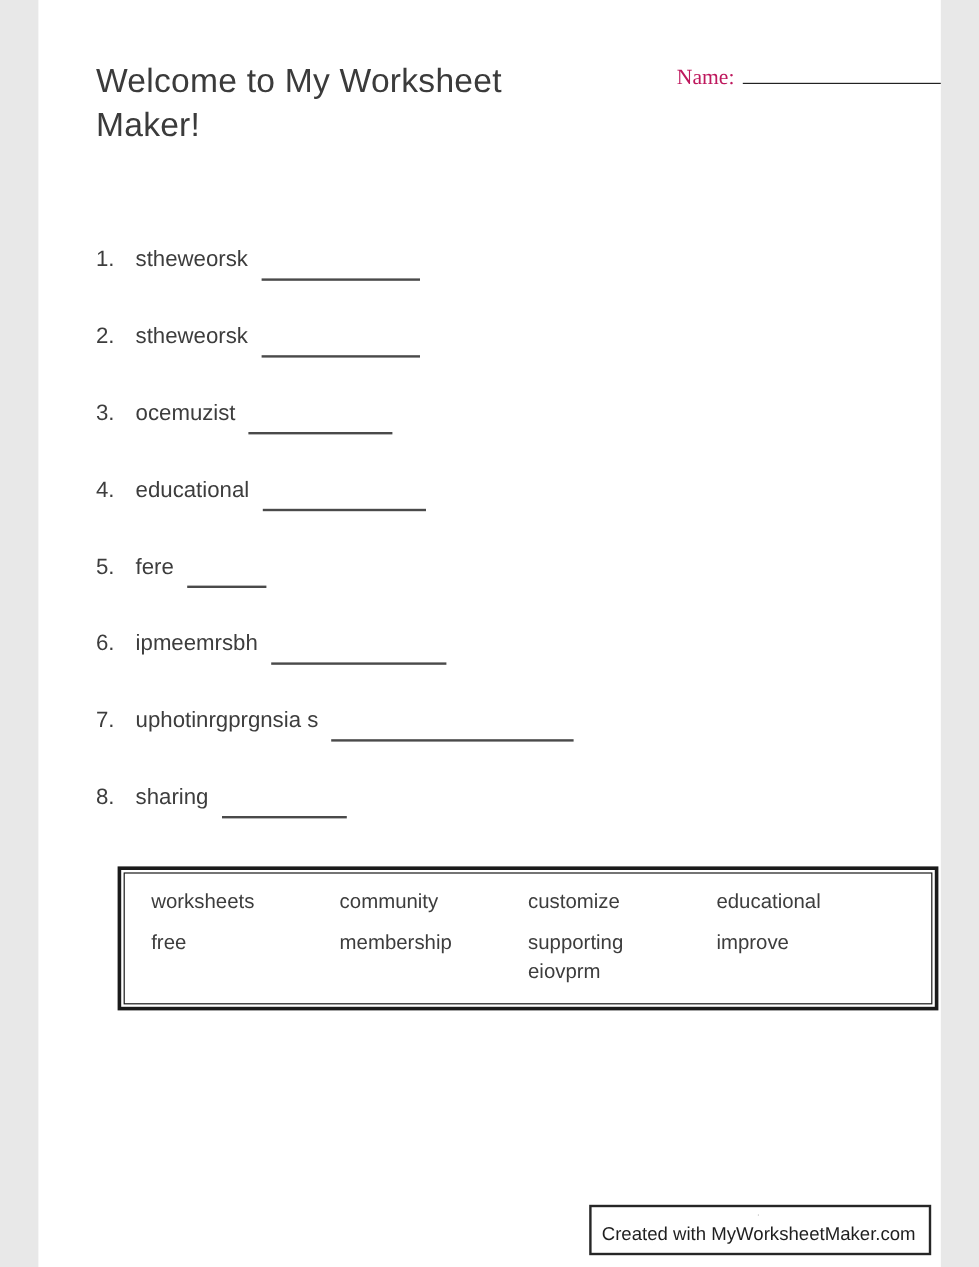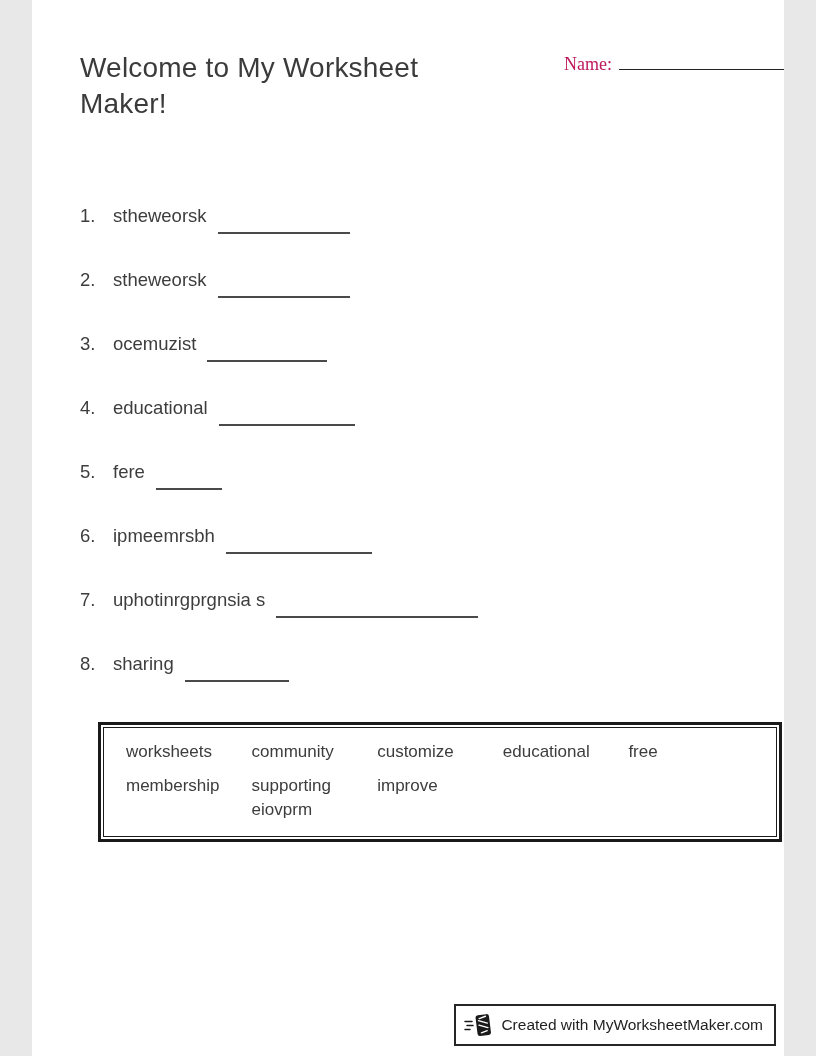--- a/index.html
+++ b/index.html
@@ -93,21 +93,21 @@
     padding: 2px;
     background: #ffffff;
   }
   .word-bank-inner {
     border: 1px solid #1a1a1a;
     width: 100%;
     height: 100%;
     min-height: 98px;
     padding: 12px 22px 14px 22px;
     display: grid;
-    grid-template-columns: repeat(5, 1fr);
+    grid-template-columns: repeat(4, 1fr);
     row-gap: 10px;
     align-items: start;
   }
   .wb-word {
     font-size: 17px;
     line-height: 24px;
     color: #3d3d3d;
     display: inline-block;
     max-width: 112px;
   }
@@ -117,20 +117,21 @@
     position: absolute;
     right: 8px;
     bottom: 10px;
     display: flex;
     align-items: center;
     gap: 7px;
     border: 2px solid #262626;
     background: #ffffff;
     padding: 6px 11px 6px 8px;
     height: 42px;
+    flex-direction: column;
   }
   .credit-text {
     font-size: 15.5px;
     color: #1f1f1f;
     white-space: nowrap;
   }
   .logo-icon { width: 30px; height: 28px; display: block; }
 </style>
 </head>
 <body>

